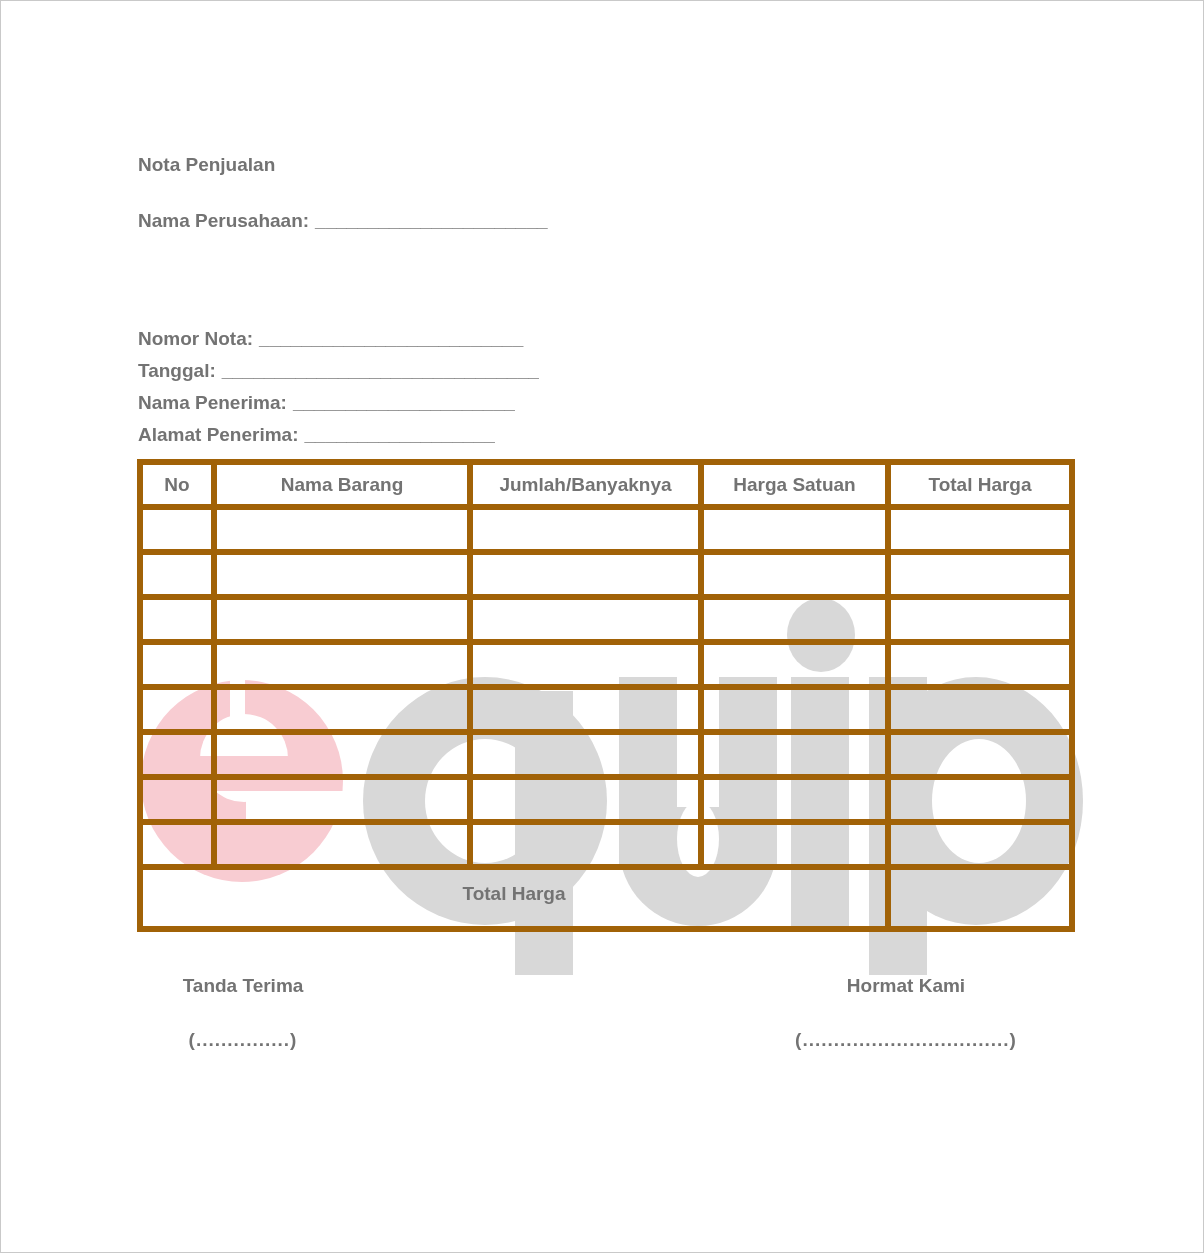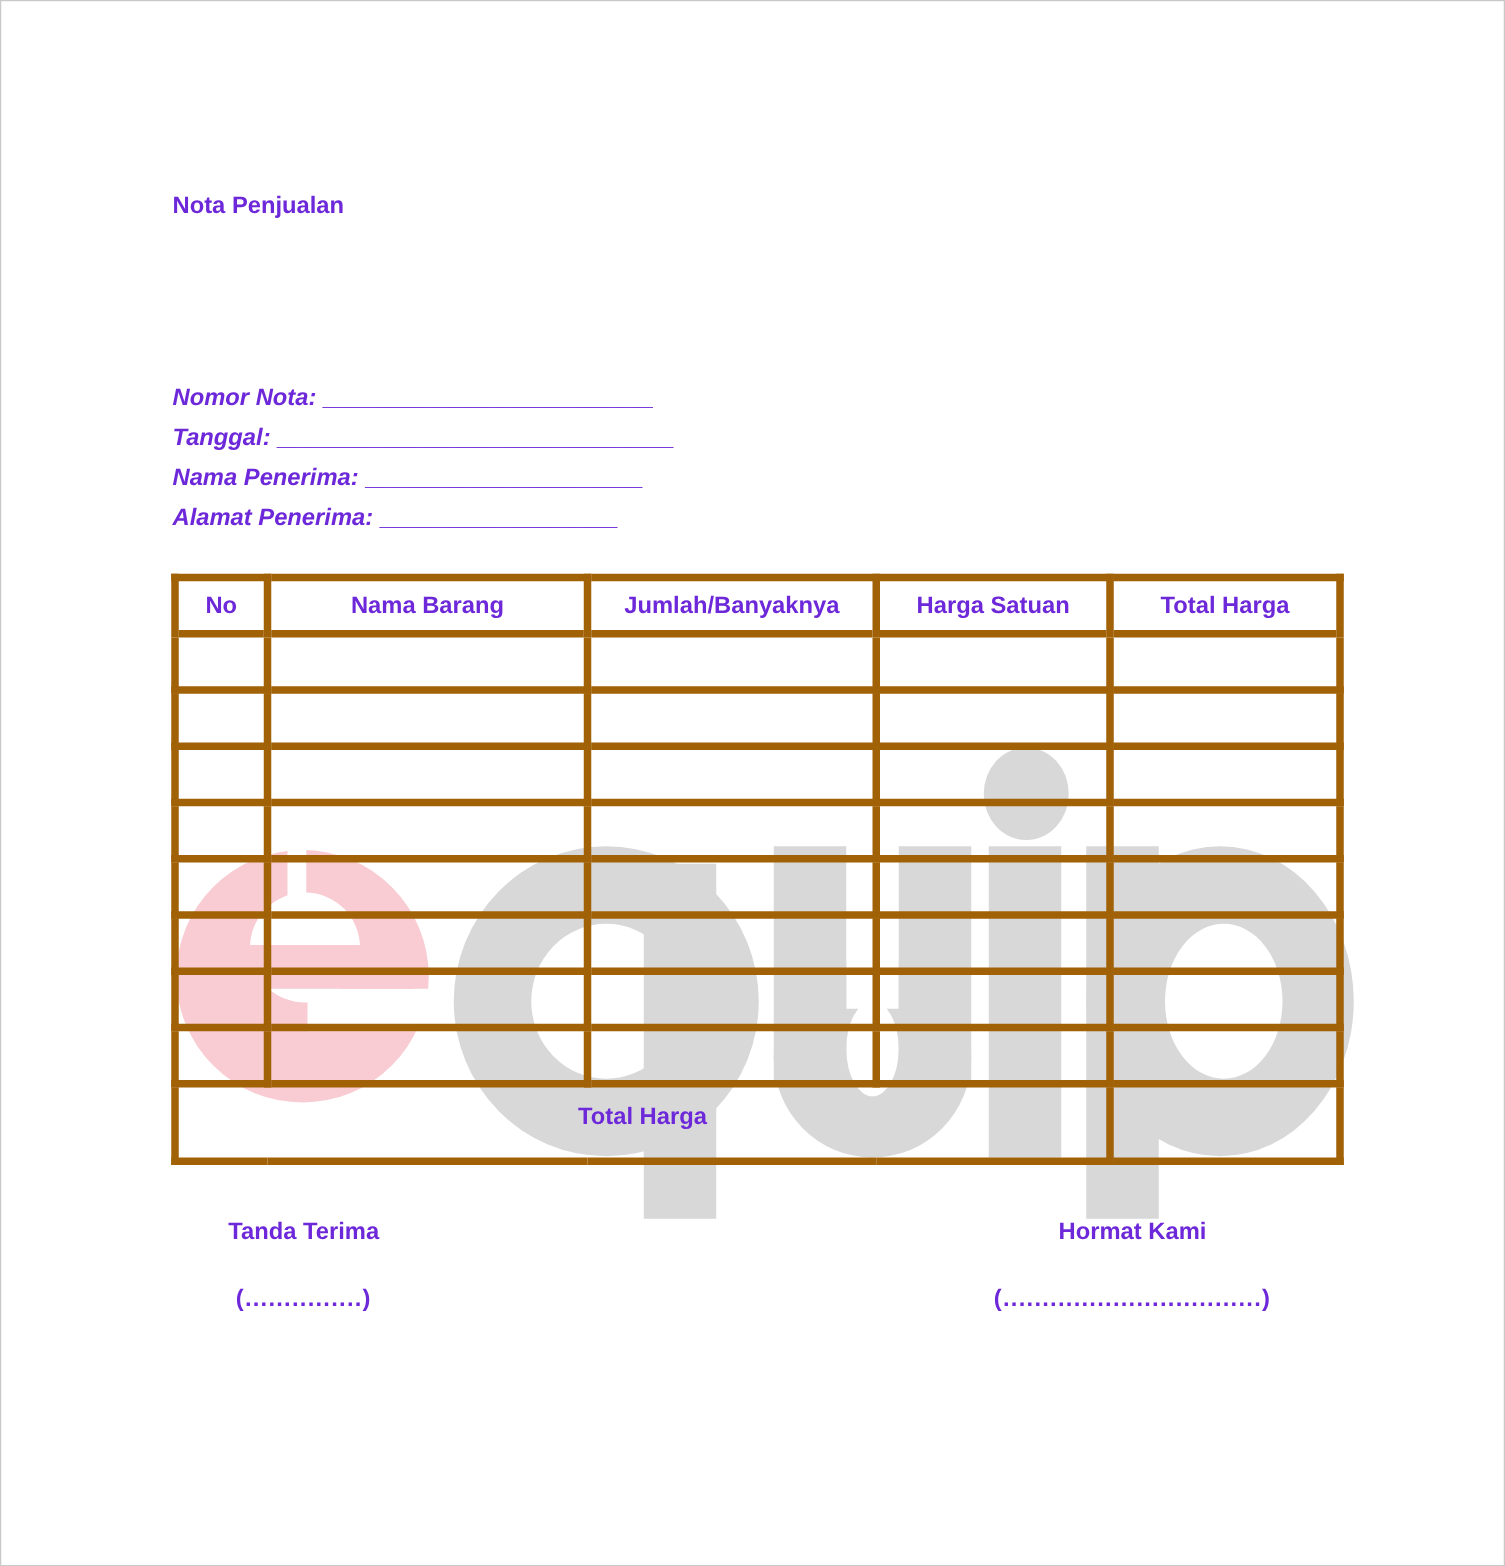--- a/index.html
+++ b/index.html
@@ -6,21 +6,21 @@
   .page {
     position: relative;
     width: 1204px;
     height: 1253px;
     background: #ffffff;
     overflow: hidden;
     box-sizing: border-box;
     border: 1px solid #c9c9c9;
     font-family: "Liberation Sans", sans-serif;
     font-weight: bold;
-    color: #6d28d9;
+    color: #737373;
   }
   .watermark {
     position: absolute;
     left: 0; top: 0;
     width: 1204px; height: 1253px;
   }
   .doc-title {
     position: absolute;
     left: 137px; top: 152px;
     margin: 0;
@@ -29,21 +29,21 @@
     font-weight: bold;
   }
   .fields-block {
     position: absolute;
     left: 137px;
     font-size: 19px;
     line-height: 32px;
     white-space: pre;
   }
   .fields-company { top: 204px; }
-  .fields-receipt { top: 302px; font-style: italic; }
+  .fields-receipt { top: 322px; }
   .field-blank { margin-left: 6px; letter-spacing: 0; }
   table.items {
     position: absolute;
     left: 136px; top: 458px;
     width: 932px;
     border-collapse: collapse;
     table-layout: fixed;
     border: 3px solid #000;
     font-size: 19px;
     font-weight: bold;
@@ -104,21 +104,21 @@
     </g>
     <g>
       <ellipse cx="975" cy="800" rx="107" ry="124" fill="#d8d8d8"></ellipse>
       <ellipse cx="978" cy="800" rx="47" ry="62" fill="#ffffff"></ellipse>
       <rect x="868" y="676" width="58" height="298" fill="#d8d8d8"></rect>
     </g>
   </svg>
 
   <h1 class="doc-title">Nota Penjualan</h1>
 
-  <div class="fields-block fields-company"></div>
+  <div class="fields-block fields-company"><div class="field-line"><span>Nama Perusahaan:</span><span class="field-blank">______________________</span></div></div>
 
   <div class="fields-block fields-receipt"><div class="field-line"><span>Nomor Nota:</span><span class="field-blank">_________________________</span></div><div class="field-line"><span>Tanggal:</span><span class="field-blank">______________________________</span></div><div class="field-line"><span>Nama Penerima:</span><span class="field-blank">_____________________</span></div><div class="field-line"><span>Alamat Penerima:</span><span class="field-blank">__________________</span></div></div>
 
   <table class="items">
     <colgroup>
         <col style="width: 74px;">
         <col style="width: 256px;">
         <col style="width: 231px;">
         <col style="width: 187px;">
         <col style="width: 184px;">

